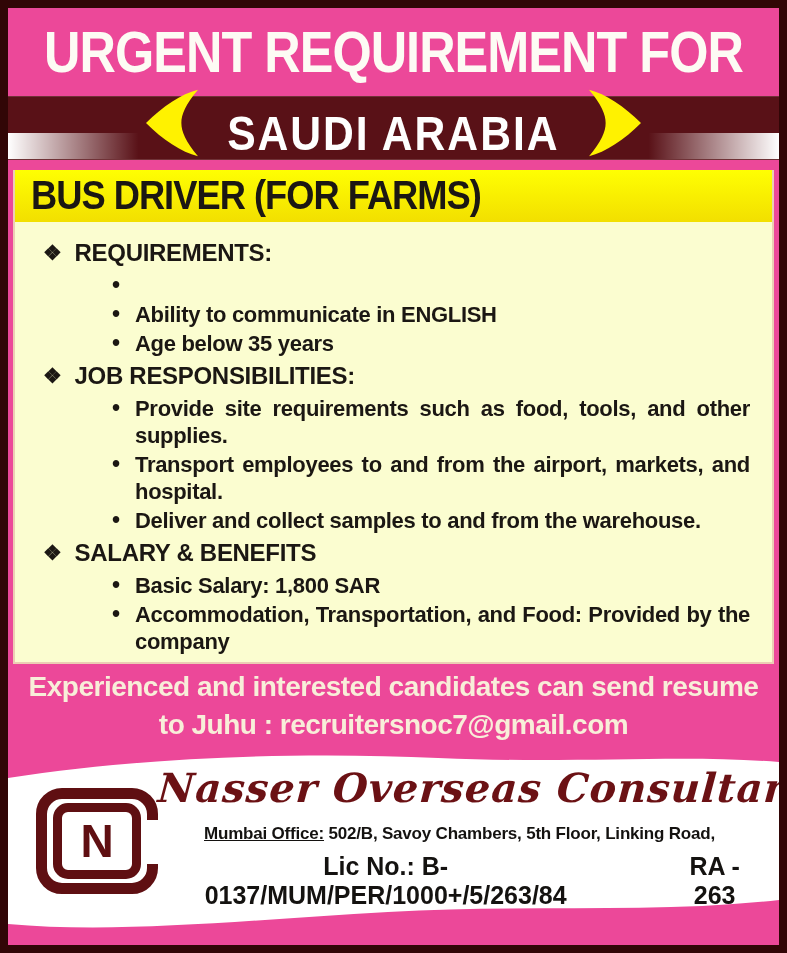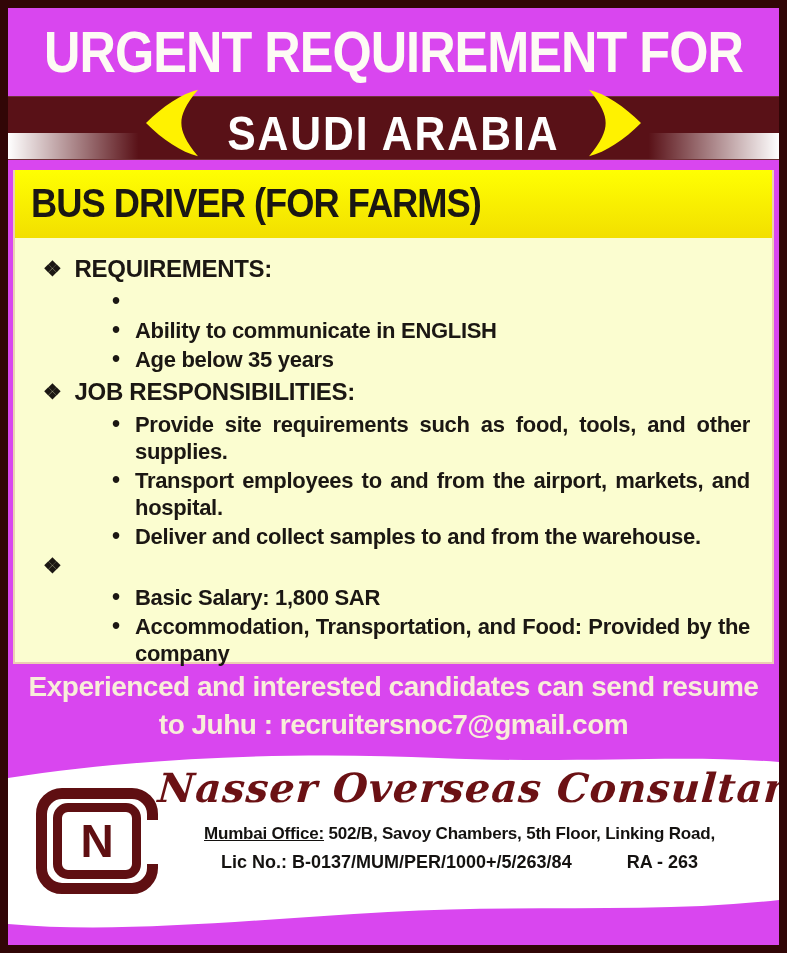--- a/index.html
+++ b/index.html
@@ -1,40 +1,40 @@
 <!DOCTYPE html>
 <html><head>
 <meta charset="utf-8">
 <style>
   * { margin:0; padding:0; box-sizing:border-box; }
   html,body { width:787px; }
   body { font-family:"Liberation Sans", sans-serif; }
 
   .poster { width:787px; height:953px; background:#310606; padding:8px; }
-  .inner  { width:100%; height:100%; background:#d946ef; display:flex; flex-direction:column; overflow:hidden; }
+  .inner  { width:100%; height:100%; background:#ec4899; display:flex; flex-direction:column; overflow:hidden; }
 
   
   .header { height:162px; flex:none; position:relative; }
   .main-title { text-align:center; color:#fdfbf4; font-weight:bold; font-size:52px;
                 letter-spacing:-1px; margin-top:14px; transform:scale(.97,1.1); }
   .ribbon { position:absolute; left:0; right:0; top:88px; height:64px;
             background:#591117; border-top:1px solid rgba(255,255,255,.14);
             border-bottom:1px solid rgba(255,255,255,.14);
             display:flex; align-items:flex-end; }
   .grad { flex:1; height:26px; }
   .grad.left  { background:linear-gradient(to right,#ffffff 0%, rgba(89,17,23,0) 96%); }
   .grad.right { background:linear-gradient(to left,#ffffff 0%, rgba(89,17,23,0) 96%); }
   .chev { width:52px; height:72px; flex:none; margin:0 2px; }
   .country { color:#fefefe; font-weight:bold; font-size:44px; letter-spacing:2px;
              padding:0 22px; transform:scale(.97,1.08); white-space:nowrap; }
 
   
   .panel { height:494px; flex:none; margin:0 5px; background:#fbfdd0;
            border:2px solid #eccdb4; border-top:none; }
-  .job-bar { height:68px; background:linear-gradient(#ffff02,#f2df00);
+  .job-bar { height:52px; background:linear-gradient(#ffff02,#f2df00);
              display:flex; align-items:center; padding-left:16px; }
   .job-bar .jt { font-size:37px; font-weight:bold; color:#1b1713; letter-spacing:-1px;
                  transform:scale(.98,1.08); transform-origin:left center; white-space:nowrap; }
   .content { padding:12px 20px 0 14px; color:#1b1713; }
   .sec-head { display:flex; align-items:baseline; gap:13px; font-size:24px; font-weight:bold;
               margin:5px 0 5px 14px; letter-spacing:-0.3px; }
   .sec-head .dia { font-size:21px; position:relative; top:-1px; }
   .bullet-row { display:flex; margin:2px 0; }
   .bullet-row .mark { flex:none; width:38px; margin-left:68px; text-align:center;
                       font-size:23px; font-weight:bold; line-height:27px; }
@@ -55,21 +55,21 @@
                border:9px solid #5f0f12; border-radius:15px;
                display:flex; align-items:center; justify-content:center; }
   .logo .n { font-size:46px; font-weight:bold; color:#5f0f12; }
   .f-text { position:absolute; left:150px; right:18px; top:12px; text-align:center; }
   .company { font-family:"DejaVu Serif", serif; font-style:italic; font-weight:bold;
              color:#6b1114; font-size:40px; line-height:56px; letter-spacing:1px;
              transform:skewX(-4deg); margin-bottom:6px; white-space:nowrap; }
   .addr { color:#141210; font-size:17px; font-weight:bold; line-height:24px; letter-spacing:-0.2px; }
   .addr .ulab { text-decoration:underline; }
   .lic { margin-top:6px; display:flex; justify-content:center; gap:55px;
-         color:#141210; font-size:18px; font-weight:bold; }
+         color:#141210; font-size:25px; font-weight:bold; }
 </style>
 </head>
 <body>
 
 <div class="poster">
   <div class="inner">
 
     <div class="header">
       <div class="main-title">URGENT REQUIREMENT FOR</div>
       <div class="ribbon">
@@ -124,20 +124,21 @@
           </div>
           <div class="bullet-row">
             <span class="mark">•</span>
             <span class="btext">Deliver and collect samples to and from the warehouse.</span>
           </div>
         </div>
 
         <div class="section">
           <div class="sec-head">
             <span class="dia">❖</span>
+            <span>SALARY &amp; BENEFITS</span>
           </div>
           <div class="bullet-row">
             <span class="mark">•</span>
             <span class="btext">Basic Salary: 1,800 SAR</span>
           </div>
           <div class="bullet-row">
             <span class="mark">•</span>
             <span class="btext">Accommodation, Transportation, and Food: Provided by the company</span>
           </div>
         </div>

